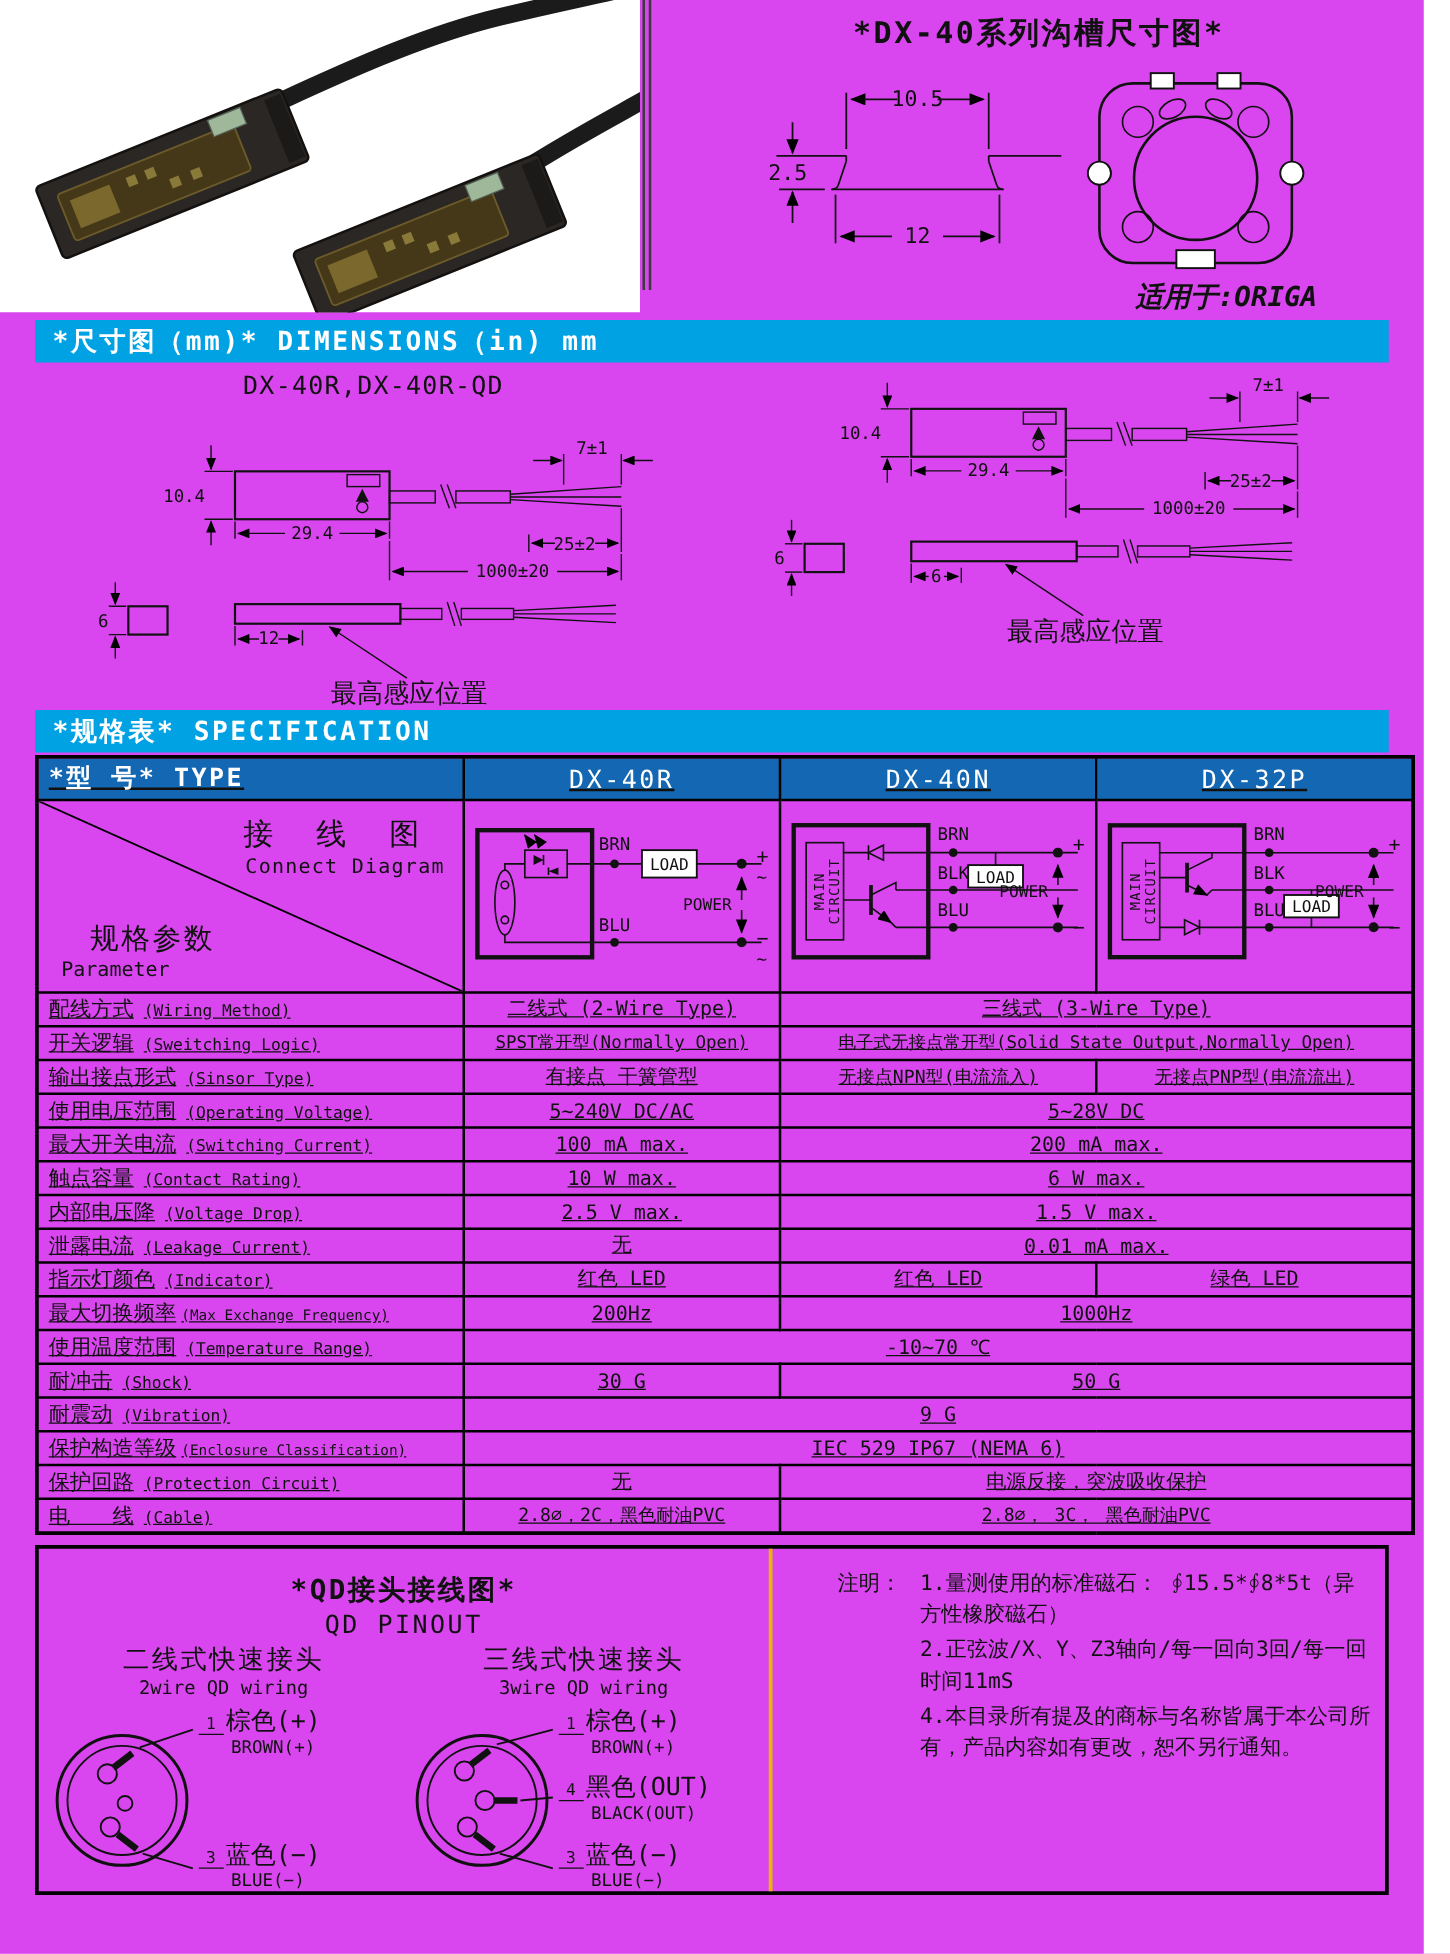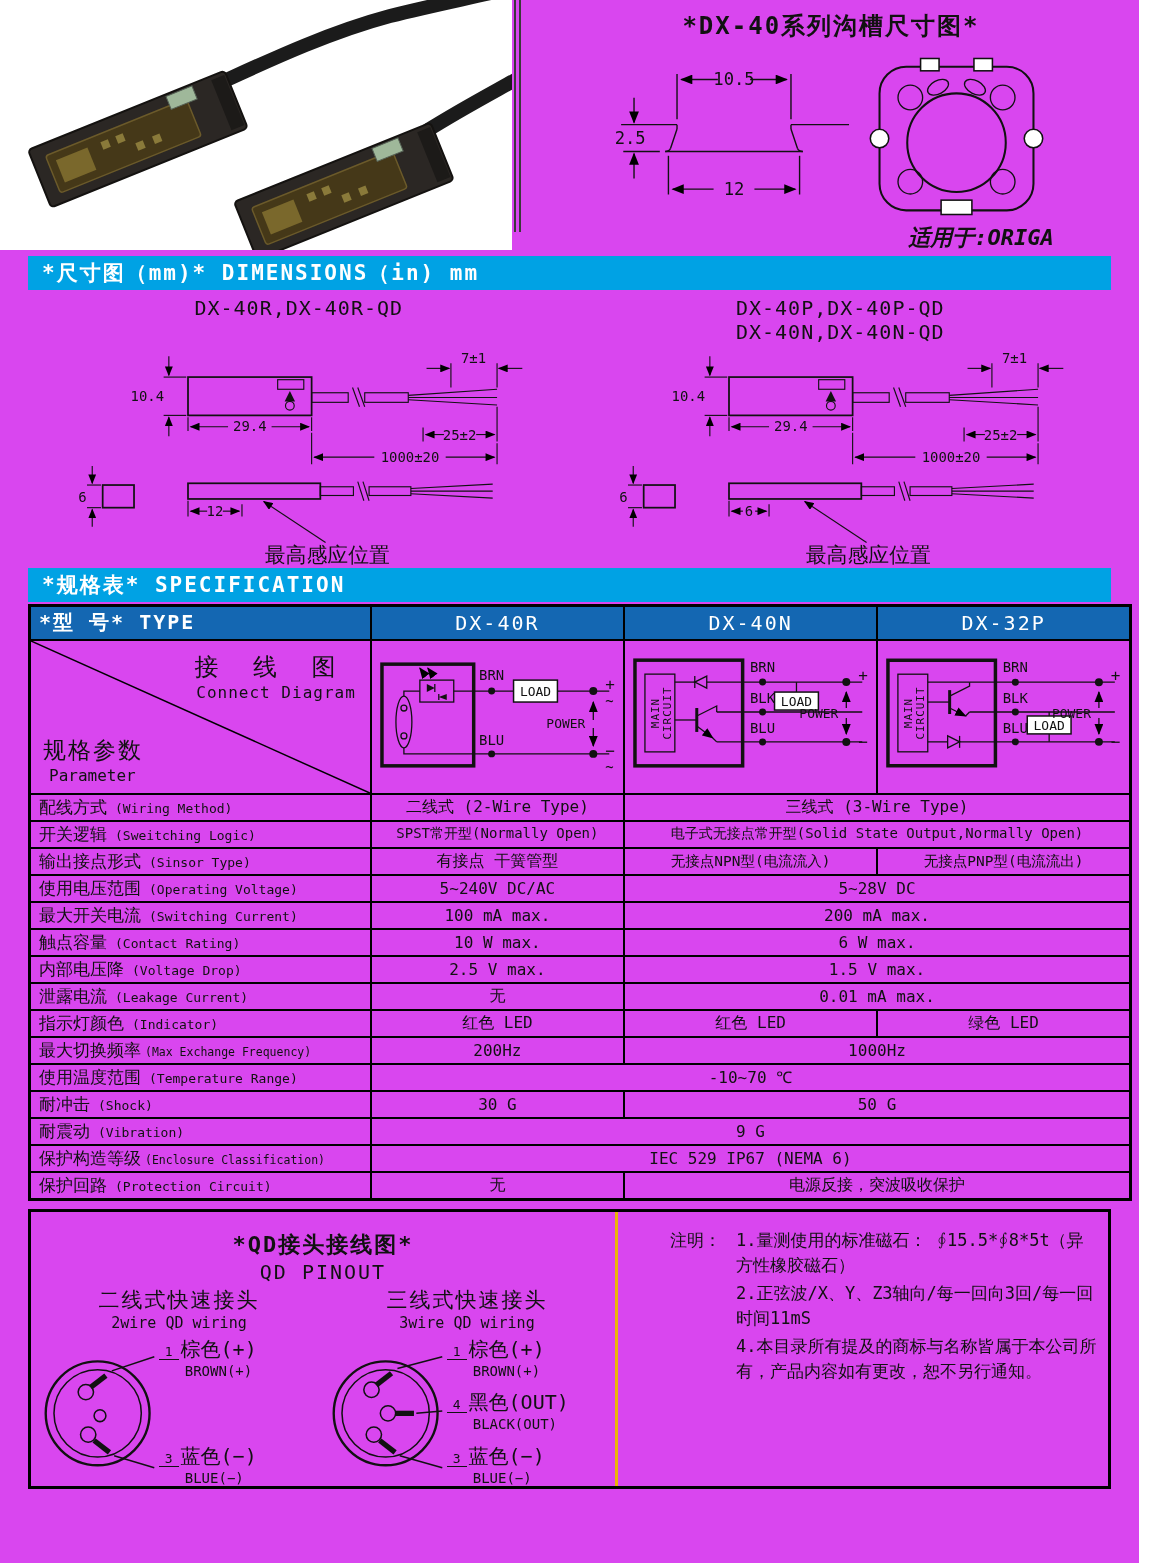--- a/index.html
+++ b/index.html
@@ -26,37 +26,37 @@
   .dims-title { text-align: center; font-size: 20px; letter-spacing: 1px; height: 50px; line-height: 24px; padding-top: 2px; }
   .dims-svg { display: block; margin: 0 auto; }
 
   svg .ln   { stroke: #111; stroke-width: 1.3px; fill: none; }
   svg .th   { stroke: #111; stroke-width: 2px;   fill: none; }
   svg .th4  { stroke: #111; stroke-width: 3.5px; fill: none; }
   svg .dtxt { font-size: 16px; fill: #111; }
   svg .dot  { fill: #111; }
 
   
-  .spec { width: 1104px; margin: 2px 28px 0; border-collapse: collapse; table-layout: fixed; border: 3px solid #000; }
+  .spec { width: 1104px; margin: 2px 28px 0; border-collapse: collapse; table-layout: fixed; border: 3px solid #000; text-decoration: underline; }
   .spec td { border: 2px solid #000; text-align: center; font-size: 16px; padding: 1px 3px; height: 27px; overflow: hidden; }
   .spec td.lbl { text-align: left; padding-left: 8px; }
   .spec .cn { font-size: 17px; }
   .spec .en { font-size: 13px; margin-left: 8px; }
   .spec .en.tiny { font-size: 11.5px; margin-left: 4px; }
   .spec td.sm { font-size: 12px; }
   .type-row td { background: #1467b2; color: #fff; font-size: 20px; letter-spacing: 2px; height: 34px; border-color:#000; }
   .type-row td.lbl { font-weight: bold; }
   .diag-row td { height: 152px; padding: 0; }
   .corner-cell { position: relative; }
   .corner-cell .diag { position: absolute; inset: 0; width: 100%; height: 100%; }
   .corner-top { position: absolute; top: 10px; right: 14px; text-align: center; }
   .corner-top .cn { font-size: 24px; letter-spacing: 10px; }
   .corner-top .en { font-size: 16px; display: block; letter-spacing: 1px; margin-left: 12px; }
   .corner-bot { position: absolute; bottom: 8px; left: 12px; text-align: left; }
-  .corner-bot .cn { font-size: 23px; letter-spacing: 2px; }
+  .corner-bot .cn { font-size: 23px; letter-spacing: 2px; margin-left: 29px; }
   .corner-bot .en { font-size: 16px; display: block; margin-left: 6px; }
 
   
   .bottom-box { margin: 8px 28px 0; border: 3px solid #000; height: 280px; display: flex; }
   .qd-panel { width: 54.5%; border-right: 3px solid #eab308; padding: 18px 4px; text-align: center; }
   .qd-title-cn { font-size: 22px; font-weight: bold; letter-spacing: 2px; }
   .qd-title-en { font-size: 20px; letter-spacing: 2px; }
   .qd-row { display: flex; justify-content: space-around; margin-top: 2px; }
   .qd-block { width: 48%; }
   .qd-sub-cn { font-size: 21px; letter-spacing: 2px; }
@@ -249,24 +249,20 @@
         <line class="ln" x1="172" y1="192" x2="153" y2="192" marker-end="url(#ah)"></line>
         <line class="ln" x1="190" y1="192" x2="209" y2="192" marker-end="url(#ah)"></line>
         <text class="dtxt" x="181" y="197" text-anchor="middle">12</text>
 
         <line class="ln" x1="308" y1="228" x2="237" y2="181" marker-end="url(#ah)"></line>
         <text x="310" y="250" text-anchor="middle" font-size="24" fill="#111">最高感应位置</text>
       </svg>
     </div>
 
     <div class="dims-half">
-      <div class="dims-title">
-        <div>DX-40P,DX-40P-QD</div>
-          <div>DX-40N,DX-40N-QD</div>
-      </div>
       <svg class="dims-svg" width="540" height="222" viewBox="0 0 555 255">
         <rect class="th" x="150" y="38" width="142" height="44"></rect>
         <rect class="ln" x="253" y="41" width="30" height="11"></rect>
         <polygon points="267,54 261,66 273,66" fill="#111"></polygon>
         <circle class="ln" cx="267" cy="71" r="5"></circle>
         <rect class="ln" x="292" y="56" width="42" height="11"></rect>
         <line class="ln" x1="339" y1="50" x2="347" y2="72"></line>
         <line class="ln" x1="345" y1="50" x2="353" y2="72"></line>
         <rect class="ln" x="353" y="56" width="50" height="11"></rect>
         <line class="ln" x1="403" y1="59" x2="505" y2="52"></line>
@@ -529,20 +525,25 @@
     </tr>
     <tr>
       <td class="lbl"><span class="cn">保护构造等级</span><span class="en tiny">(Enclosure Classification)</span></td>
       <td colspan="3">IEC 529   IP67  (NEMA 6)</td>
     </tr>
     <tr>
       <td class="lbl"><span class="cn">保护回路</span><span class="en">(Protection Circuit)</span></td>
       <td>无</td>
       <td colspan="2">电源反接，突波吸收保护</td>
     </tr>
+    <tr>
+      <td class="lbl"><span class="cn">电　　线</span><span class="en">(Cable)</span></td>
+      <td style="font-size:14.5px">2.8∅，2C，黑色耐油PVC</td>
+      <td colspan="2" style="font-size:14.5px">2.8∅，  3C，  黑色耐油PVC</td>
+    </tr>
   </tbody>
     </table>
 
   <div class="bottom-box">
     <div class="qd-panel">
       <div class="qd-title-cn">*QD接头接线图*</div>
       <div class="qd-title-en">QD PINOUT</div>
       <div class="qd-row">
 
         <div class="qd-block">

